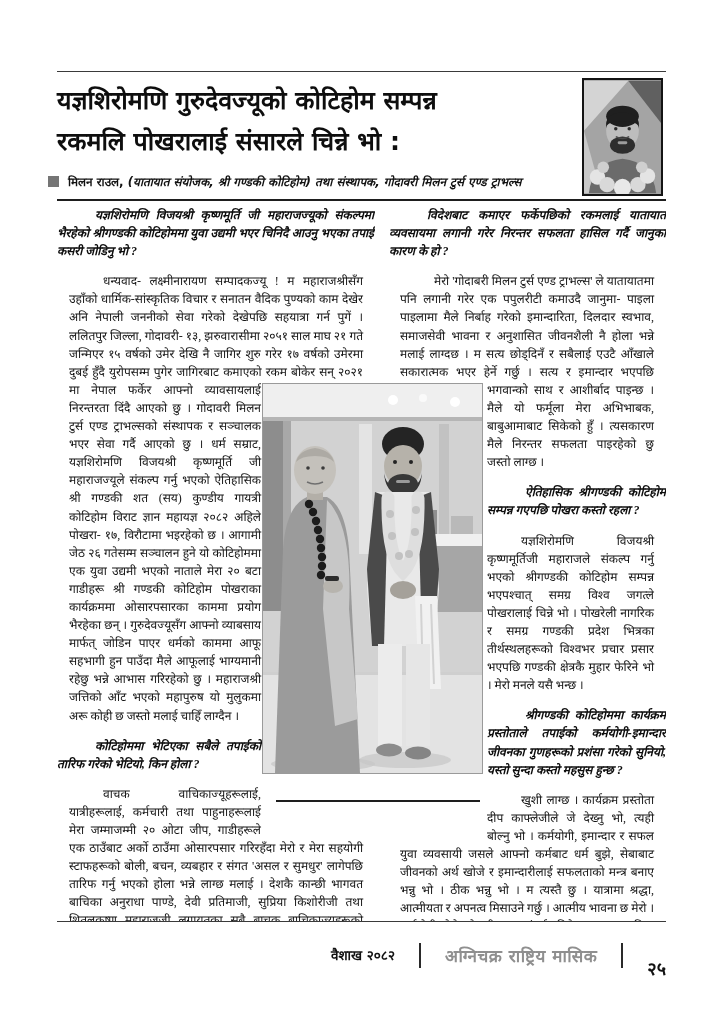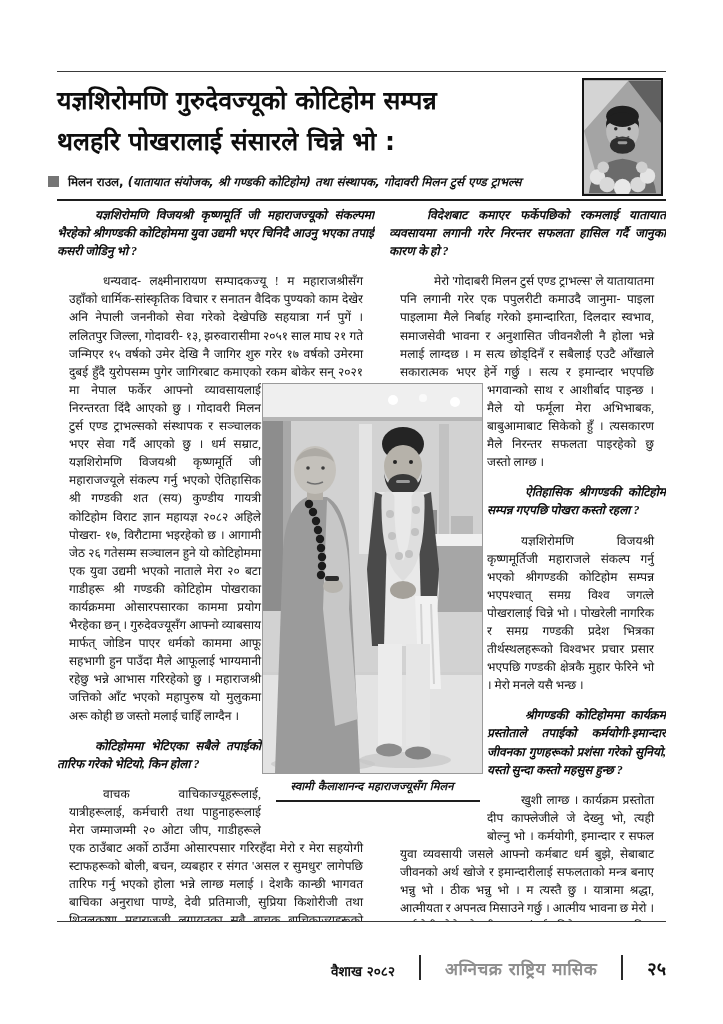--- a/index.html
+++ b/index.html
@@ -53,37 +53,37 @@
   }
   .center-photo svg { display:block; width:100%; height:100%; }
 
   .photo-caption {
     position:absolute; left:256px; top:778px; width:232px;
     text-align:center; font-size:11.3px; font-weight:bold; font-style:italic; color:#151515;
   }
 
   .footer {
     position:absolute; right:57px; top:930px;
-    display:flex; align-items:flex-end; gap:24px;
+    display:flex; align-items:center; gap:24px;
   }
   .footer .issue  { font-weight:bold; font-size:13.5px; color:#121212; }
   .footer .sep    { width:2px; height:25px; background:#2a2a2a; }
   .footer .mag    { font-weight:bold; font-size:17px; color:#8f8f8f; letter-spacing:.5px; }
   .footer .pageno { font-weight:bold; font-size:18px; color:#121212;margin-top:26px; }
 </style>
 </head>
 <body>
 
 <div class="page">
 
   <div class="rule rule-top"></div>
 
   <div class="title">
     <div>यज्ञशिरोमणि गुरुदेवज्यूको कोटिहोम सम्पन्न</div>
-    <div>थलहरि पोखरालाई संसारले चिन्ने भो :</div>
+    <div>रकमलि पोखरालाई संसारले चिन्ने भो :</div>
   </div>
 
   <div class="portrait-frame">
     <svg viewBox="0 0 80 117" aria-hidden="true">
       <rect width="80" height="117" fill="#a4a4a4"></rect>
       <path d="M0 0 L46 0 L0 52 Z" fill="#d4d4d4"></path>
       <path d="M46 0 L80 0 L80 44 Z" fill="#606060"></path>
       <path d="M0 52 L0 117 L18 117 Z" fill="#c8c8c8"></path>
       <path d="M5 117 Q9 84 40 81 Q71 84 75 117 Z" fill="#6b6b6b"></path>
       <circle cx="14" cy="100" r="8" fill="#e4e4e4"></circle>
@@ -193,21 +193,20 @@
       <path d="M152 212 L174 212 L178 305 L156 305 Z" fill="#f1f1f1"></path>
       <line x1="158" y1="220" x2="160" y2="300" stroke="#d2d2d2" stroke-width="2"></line>
       <line x1="168" y1="220" x2="171" y2="300" stroke="#d2d2d2" stroke-width="2"></line>
       <rect x="115" y="260" width="24" height="102" fill="#ececec"></rect>
       <rect x="143" y="260" width="24" height="102" fill="#e6e6e6"></rect>
       <ellipse cx="126" cy="366" rx="13" ry="6.5" fill="#8c8c8c"></ellipse>
       <ellipse cx="155" cy="369" rx="13" ry="6.5" fill="#858585"></ellipse>
     </svg>
   </div>
 
-  <div class="photo-caption">स्वामी कैलाशानन्द महाराजज्यूसँग मिलन</div>
   <div class="rule caption-rule"></div>
 
   <div class="rule rule-footer"></div>
   <div class="footer">
     <span class="issue">वैशाख २०८२</span>
     <span class="sep"></span>
     <span class="mag">अग्निचक्र राष्ट्रिय मासिक</span>
     <span class="sep"></span>
     <span class="pageno">२५</span>
   </div>

